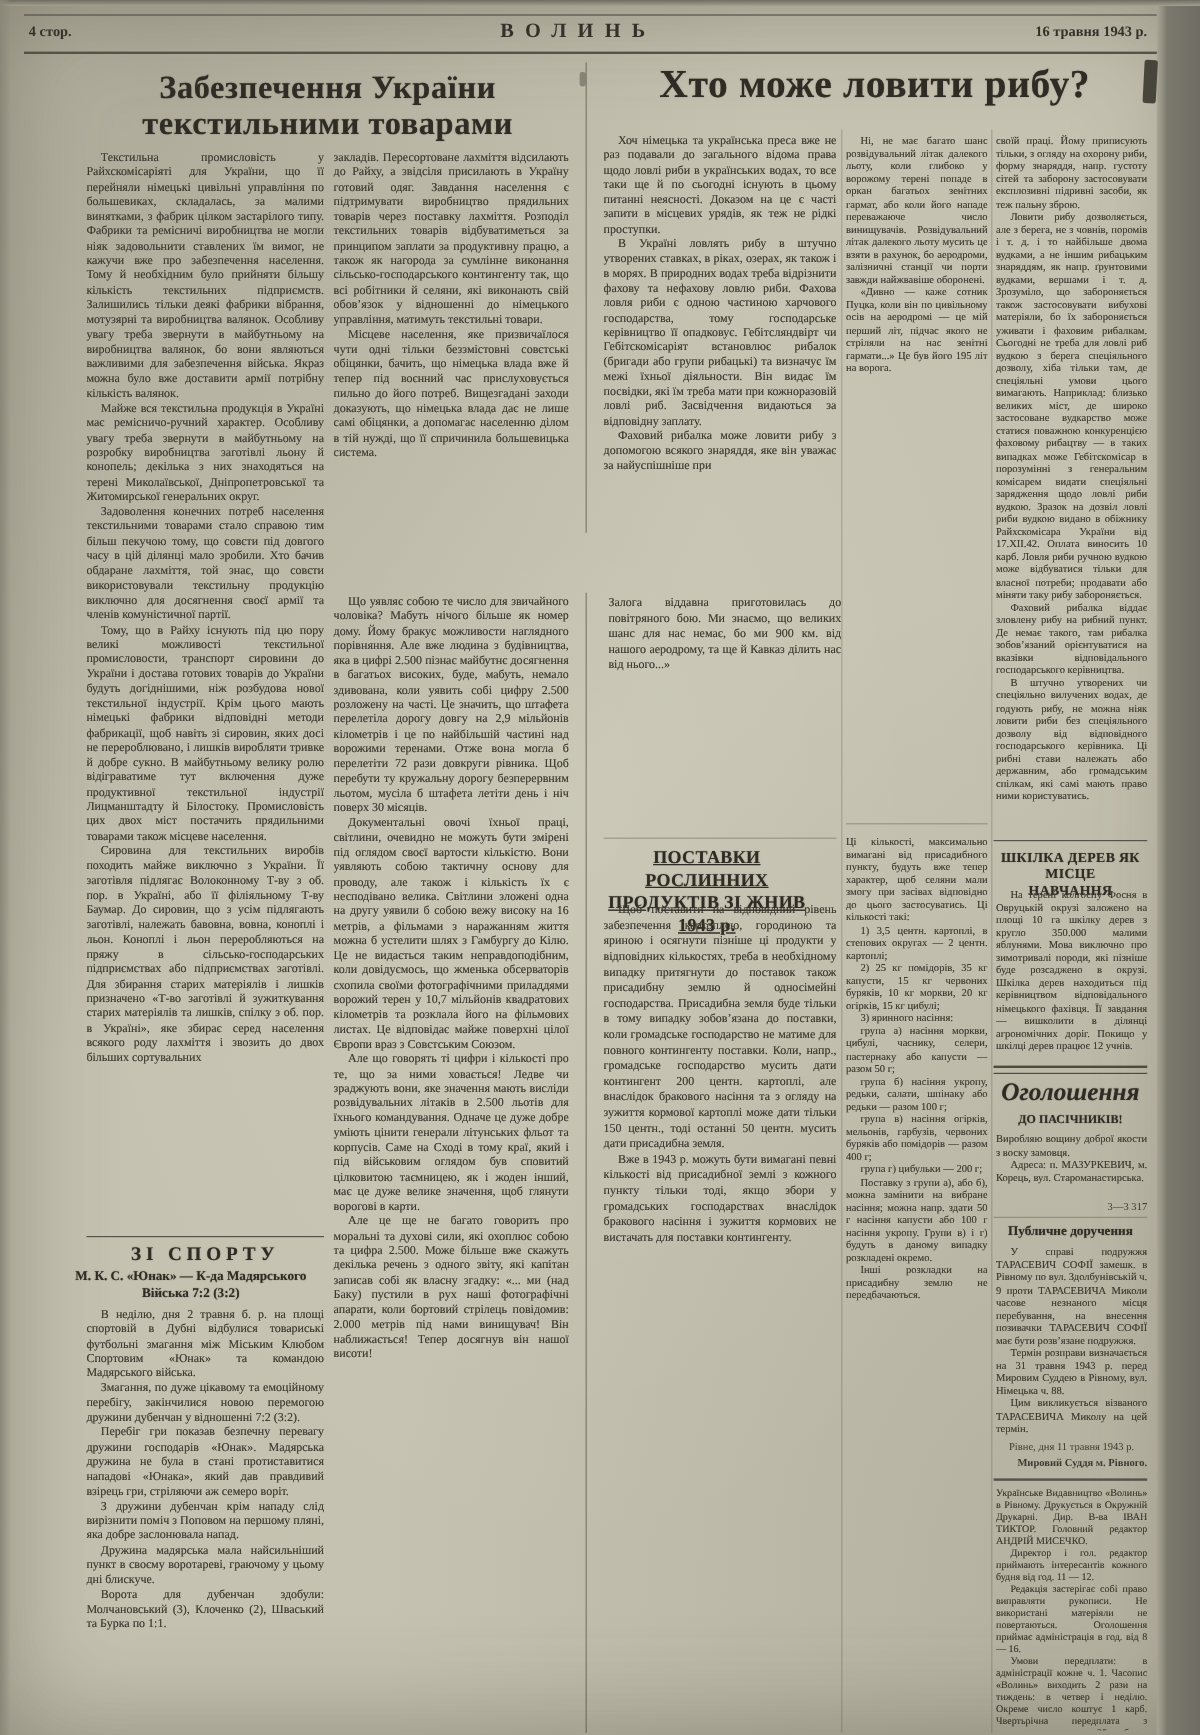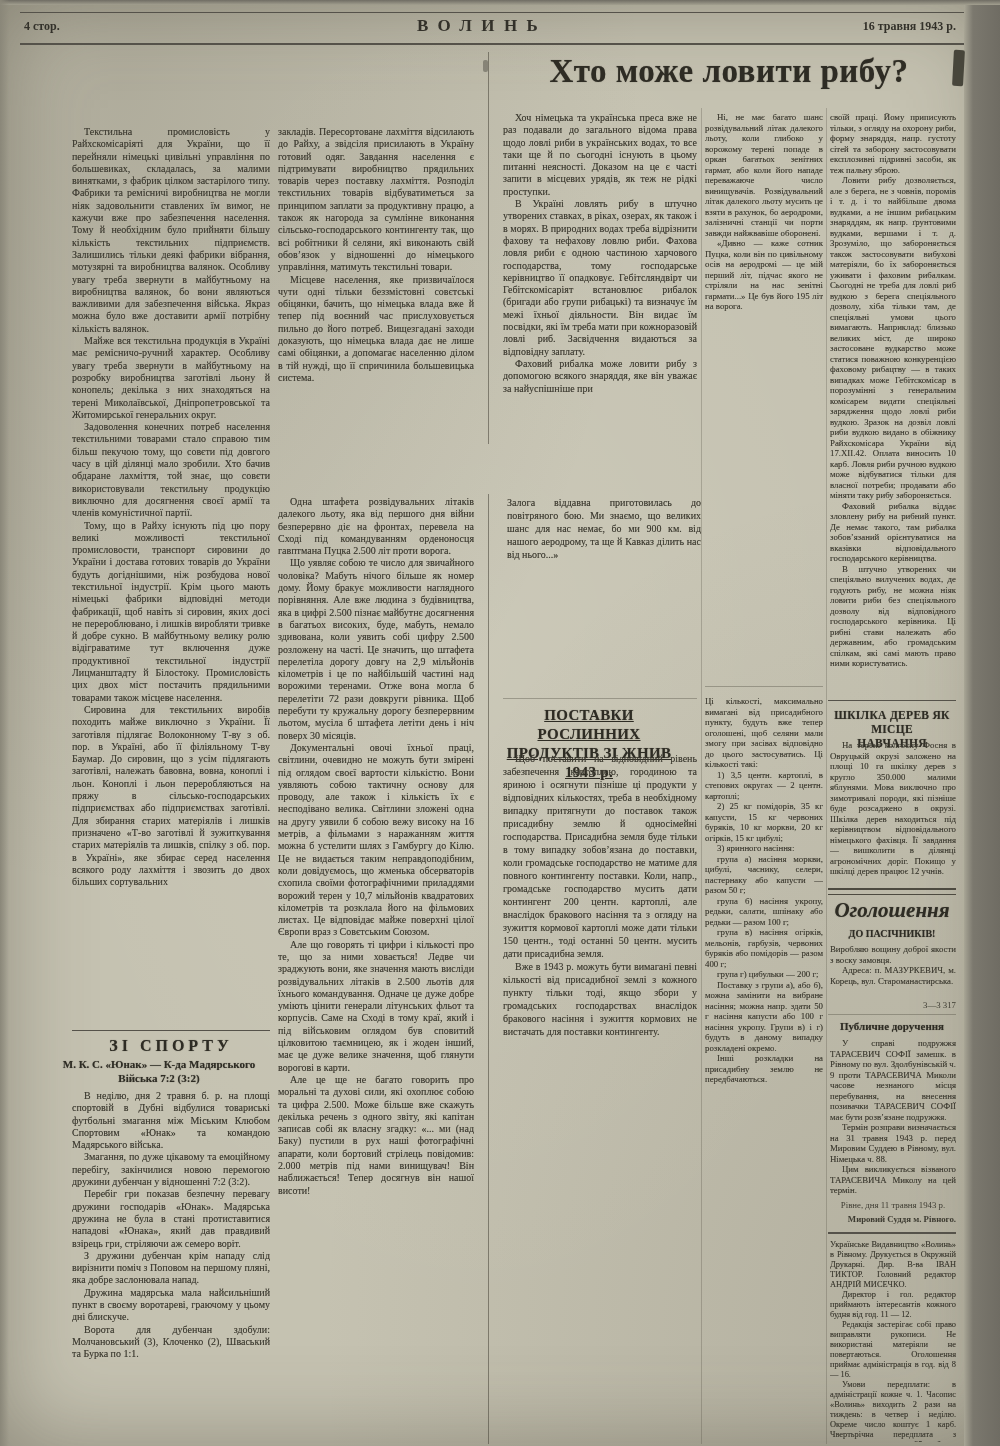--- a/index.html
+++ b/index.html
@@ -61,20 +61,24 @@
   <div class="hdr" style="left:24px;top:19px;font-size:12px;">4 стор.</div>
   <div class="hdr center" style="left:0;top:16px;width:964px;font-size:17px;letter-spacing:.55em;">ВОЛИНЬ</div>
   <div class="hdr right" style="left:790px;top:19px;width:166px;font-size:12px;">16 травня 1943 р.</div>
   <div class="hrule" style="left:20px;top:43px;width:944px;height:2px;"></div>
 
   <div class="vrule" style="left:488px;top:52px;height:392px;"></div>
   <div class="vrule" style="left:488px;top:494px;height:950px;"></div>
   <div class="vrule faint" style="left:701px;top:108px;height:1336px;"></div>
   <div class="vrule faint" style="left:826px;top:108px;height:1336px;"></div>
 
+  <div class="headline h-textile" style="left:75px;top:58px;width:396px;">
+    <div>Забезпечення України</div>
+    <div>текстильними товарами</div>
+  </div>
   <div class="col bm" style="left:72px;top:126px;width:198px;height:898px;">
       <p class="para">Текстильна промисловість у Райхскомісаріяті для України, що її перейняли німецькі цивільні управління по большевиках, складалась, за малими винятками, з фабрик цілком застарілого типу. Фабрики та ремісничі виробництва не могли ніяк задовольнити ставлених їм вимог, не кажучи вже про забезпечення населення. Тому й необхідним було прийняти більшу кількість текстильних підприємств. Залишились тільки деякі фабрики вібрання, мотузярні та виробництва валянок. Особливу увагу треба звернути в майбутньому на виробництва валянок, бо вони являються важливими для забезпечення війська. Якраз можна було вже доставити армії потрібну кількість валянок.</p>
       <p class="para">Майже вся текстильна продукція в Україні має ремісничо-ручний характер. Особливу увагу треба звернути в майбутньому на розробку виробництва заготівлі льону й конопель; декілька з них знаходяться на терені Миколаївської, Дніпропетровської та Житомирської генеральних округ.</p>
       <p class="para">Задоволення конечних потреб населення текстильними товарами стало справою тим більш пекучою тому, що совєти під довгого часу в цій ділянці мало зробили. Хто бачив обдаране лахміття, той знає, що совєти використовували текстильну продукцію виключно для досягнення своєї армії та членів комуністичної партії.</p>
       <p class="para">Тому, що в Райху існують під цю пору великі можливості текстильної промисловости, транспорт сировини до України і достава готових товарів до України будуть догіднішими, ніж розбудова нової текстильної індустрії. Крім цього мають німецькі фабрики відповідні методи фабрикації, щоб навіть зі сировин, яких досі не перероблювано, і лишків виробляти тривке й добре сукно. В майбутньому велику ролю відіграватиме тут включення дуже продуктивної текстильної індустрії Лицманштадту й Білостоку. Промисловість цих двох міст постачить прядильними товарами також місцеве населення.</p>
       <p class="para">Сировина для текстильних виробів походить майже виключно з України. Її заготівля підлягає Волоконному Т-ву з об. пор. в Україні, або її філіяльному Т-ву Баумар. До сировин, що з усім підлягають заготівлі, належать бавовна, вовна, коноплі і льон. Коноплі і льон переробляються на пряжу в сільсько-господарських підприємствах або підприємствах заготівлі. Для збирання старих матеріялів і лишків призначено «Т-во заготівлі й зужиткування старих матеріялів та лишків, спілку з об. пор. в Україні», яке збирає серед населення всякого роду лахміття і звозить до двох більших сортувальних</p>
     </div>
   <div class="col bm cont" style="left:278px;top:126px;width:196px;height:318px;">
       <p class="para">закладів. Пересортоване лахміття відсилають до Райху, а звідсіля присилають в Україну готовий одяг. Завдання населення є підтримувати виробництво прядильних товарів через поставку лахміття. Розподіл текстильних товарів відбуватиметься за принципом заплати за продуктивну працю, а також як нагорода за сумлінне виконання сільсько-господарського контингенту так, що всі робітники й селяни, які виконають свій обов’язок у відношенні до німецького управління, матимуть текстильні товари.</p>
       <p class="para">Місцеве населення, яке призвичаїлося чути одні тільки беззмістовні совєтські обіцянки, бачить, що німецька влада вже й тепер під воєнний час прислуховується пильно до його потреб. Вищезгадані заходи доказують, що німецька влада дає не лише самі обіцянки, а допомагає населенню ділом в тій нужді, що її спричинила большевицька система.</p>
@@ -87,21 +91,20 @@
       <p class="para">Фаховий рибалка може ловити рибу з допомогою всякого знаряддя, яке він уважає за найуспішніше при</p>
     </div>
   <div class="col bs cont" style="left:830px;top:112px;width:126px;height:584px;">
       <p class="para">своїй праці. Йому приписують тільки, з огляду на охорону риби, форму знаряддя, напр. густоту сітей та заборону застосовувати експлозивні підривні засоби, як теж пальну зброю.</p>
       <p class="para">Ловити рибу дозволяється, але з берега, не з човнів, поромів і т. д. і то найбільше двома вудками, а не іншим рибацьким знаряддям, як напр. ґрунтовими вудками, вершами і т. д. Зрозуміло, що забороняється також застосовувати вибухові матеріяли, бо їх забороняється уживати і фаховим рибалкам. Сьогодні не треба для ловлі риб вудкою з берега спеціяльного дозволу, хіба тільки там, де спеціяльні умови цього вимагають. Наприклад: близько великих міст, де широко застосоване вудкарство може статися поважною конкуренцією фаховому рибацтву — в таких випадках може Гебітскомісар в порозумінні з генеральним комісарем видати спеціяльні зарядження щодо ловлі риби вудкою. Зразок на дозвіл ловлі риби вудкою видано в обіжнику Райхскомісара України від 17.XII.42. Оплата виносить 10 карб. Ловля риби ручною вудкою може відбуватися тільки для власної потреби; продавати або міняти таку рибу забороняється.</p>
       <p class="para">Фаховий рибалка віддає зловлену рибу на рибний пункт. Де немає такого, там рибалка зобов’язаний орієнтуватися на вказівки відповідального господарського керівництва.</p>
       <p class="para">В штучно утворених чи спеціяльно вилучених водах, де годують рибу, не можна ніяк ловити риби без спеціяльного дозволу від відповідного господарського керівника. Ці рибні стави належать або державним, або громадським спілкам, які самі мають право ними користуватись.</p>
     </div>
 
   <div class="col bm" style="left:278px;top:496px;width:196px;height:948px;">
-      <p class="para">Одна штафета розвідувальних літаків далекого льоту, яка від першого дня війни безперервно діє на фронтах, перевела на Сході під командуванням орденоносця гавптмана Пуцка 2.500 літ проти ворога.</p>
       <p class="para">Що уявляє собою те число для звичайного чоловіка? Мабуть нічого більше як номер дому. Йому бракує можливости наглядного порівняння. Але вже людина з будівництва, яка в цифрі 2.500 пізнає майбутнє досягнення в багатьох високих, буде, мабуть, немало здивована, коли уявить собі цифру 2.500 розложену на часті. Це значить, що штафета перелетіла дорогу довгу на 2,9 мільйонів кілометрів і це по найбільшій частині над ворожими теренами. Отже вона могла б перелетіти 72 рази довкруги рівника. Щоб перебути ту кружальну дорогу безперервним льотом, мусіла б штафета летіти день і ніч поверх 30 місяців.</p>
       <p class="para">Документальні овочі їхньої праці, світлини, очевидно не можуть бути змірені під оглядом своєї вартости кількістю. Вони уявляють собою тактичну основу для проводу, але також і кількість їх є несподівано велика. Світлини зложені одна на другу уявили б собою вежу високу на 16 метрів, а фільмами з наражанням життя можна б устелити шлях з Гамбургу до Кілю. Це не видається таким неправдоподібним, коли довідуємось, що жменька обсерваторів схопила своїми фотографічними приладдями ворожий терен у 10,7 мільйонів квадратових кілометрів та розклала його на фільмових листах. Це відповідає майже поверхні цілої Європи враз з Совєтським Союзом.</p>
       <p class="para">Але що говорять ті цифри і кількості про те, що за ними ховається! Ледве чи зраджують вони, яке значення мають висліди розвідувальних літаків в 2.500 льотів для їхнього командування. Одначе це дуже добре уміють цінити генерали літунських фльот та корпусів. Саме на Сході в тому краї, який і під військовим оглядом був сповитий цілковитою таємницею, як і жоден інший, має це дуже велике значення, щоб глянути ворогові в карти.</p>
       <p class="para">Але це ще не багато говорить про моральні та духові сили, які охоплює собою та цифра 2.500. Може більше вже скажуть декілька речень з одного звіту, які капітан записав собі як власну згадку: «... ми (над Баку) пустили в рух наші фотографічні апарати, коли бортовий стрілець повідомив: 2.000 метрів під нами винищувач! Він наближається! Тепер досягнув він нашої висоти!</p>
     </div>
   <div class="col bm2 cont" style="left:507px;top:496px;width:194px;height:198px;">
       <p class="para">Залога віддавна приготовилась до повітряного бою. Ми знаємо, що великих шанс для нас немає, бо ми 900 км. від нашого аеродрому, та ще й Кавказ ділить нас від нього...»</p>
     </div>
   <div class="col bs" style="left:705px;top:112px;width:118px;height:570px;">
       <p class="para">Ні, не має багато шанс розвідувальний літак далекого льоту, коли глибоко у ворожому терені попаде в оркан багатьох зенітних гармат, або коли його нападе переважаюче число винищувачів. Розвідувальний літак далекого льоту мусить це взяти в рахунок, бо аеродроми, залізничні станції чи порти завжди найжвавіше оборонені.</p>
@@ -112,21 +115,21 @@
   <div class="headline h-deliv" style="left:494px;top:706px;width:190px;text-decoration:underline;">
     <div>ПОСТАВКИ РОСЛИННИХ</div>
     <div>ПРОДУКТІВ ЗІ ЖНИВ 1943 р.</div>
   </div>
   <div class="col bm2" style="left:503px;top:752px;width:194px;height:692px;">
       <p class="para">Щоб поставити на відповідний рівень забезпечення картоплею, городиною та яриною і осягнути пізніше ці продукти у відповідних кількостях, треба в необхідному випадку притягнути до поставок також присадибну землю й односімейні господарства. Присадибна земля буде тільки в тому випадку зобов’язана до поставки, коли громадське господарство не матиме для повного контингенту поставки. Коли, напр., громадське господарство мусить дати контингент 200 центн. картоплі, але внаслідок бракового насіння та з огляду на зужиття кормової картоплі може дати тільки 150 центн., тоді останні 50 центн. мусить дати присадибна земля.</p>
       <p class="para">Вже в 1943 р. можуть бути вимагані певні кількості від присадибної землі з кожного пункту тільки тоді, якщо збори у громадських господарствах внаслідок бракового насіння і зужиття кормових не вистачать для поставки контингенту.</p>
     </div>
   <div class="hrule faint" style="left:705px;top:686px;width:118px;height:1px;"></div>
   <div class="col bs cont" style="left:705px;top:696px;width:118px;height:748px;">
-      <p class="para">Ці кількості, максимально вимагані від присадибного пункту, будуть вже тепер оголошені, щоб селяни мали змогу при засівах відповідно до цього застосуватись. Ці кількості такі:</p>
+      <p class="para">Ці кількості, максимально вимагані від присадибного пункту, будуть вже тепер характер, щоб селяни мали змогу при засівах відповідно до цього застосуватись. Ці кількості такі:</p>
       <p class="para">1) 3,5 центн. картоплі, в степових округах — 2 центн. картоплі;</p>
       <p class="para">2) 25 кг помідорів, 35 кг капусти, 15 кг червоних буряків, 10 кг моркви, 20 кг огірків, 15 кг цибулі;</p>
       <p class="para">3) яринного насіння:</p>
       <p class="para">група а) насіння моркви, цибулі, часнику, селери, пастернаку або капусти — разом 50 г;</p>
       <p class="para">група б) насіння укропу, редьки, салати, шпінаку або редьки — разом 100 г;</p>
       <p class="para">група в) насіння огірків, мельонів, гарбузів, червоних буряків або помідорів — разом 400 г;</p>
       <p class="para">група г) цибульки — 200 г;</p>
       <p class="para">Поставку з групи а), або б), можна замінити на вибране насіння; можна напр. здати 50 г насіння капусти або 100 г насіння укропу. Групи в) і г) будуть в даному випадку розкладені окремо.</p>
       <p class="para">Інші розкладки на присадибну землю не передбачаються.</p>
     </div>

